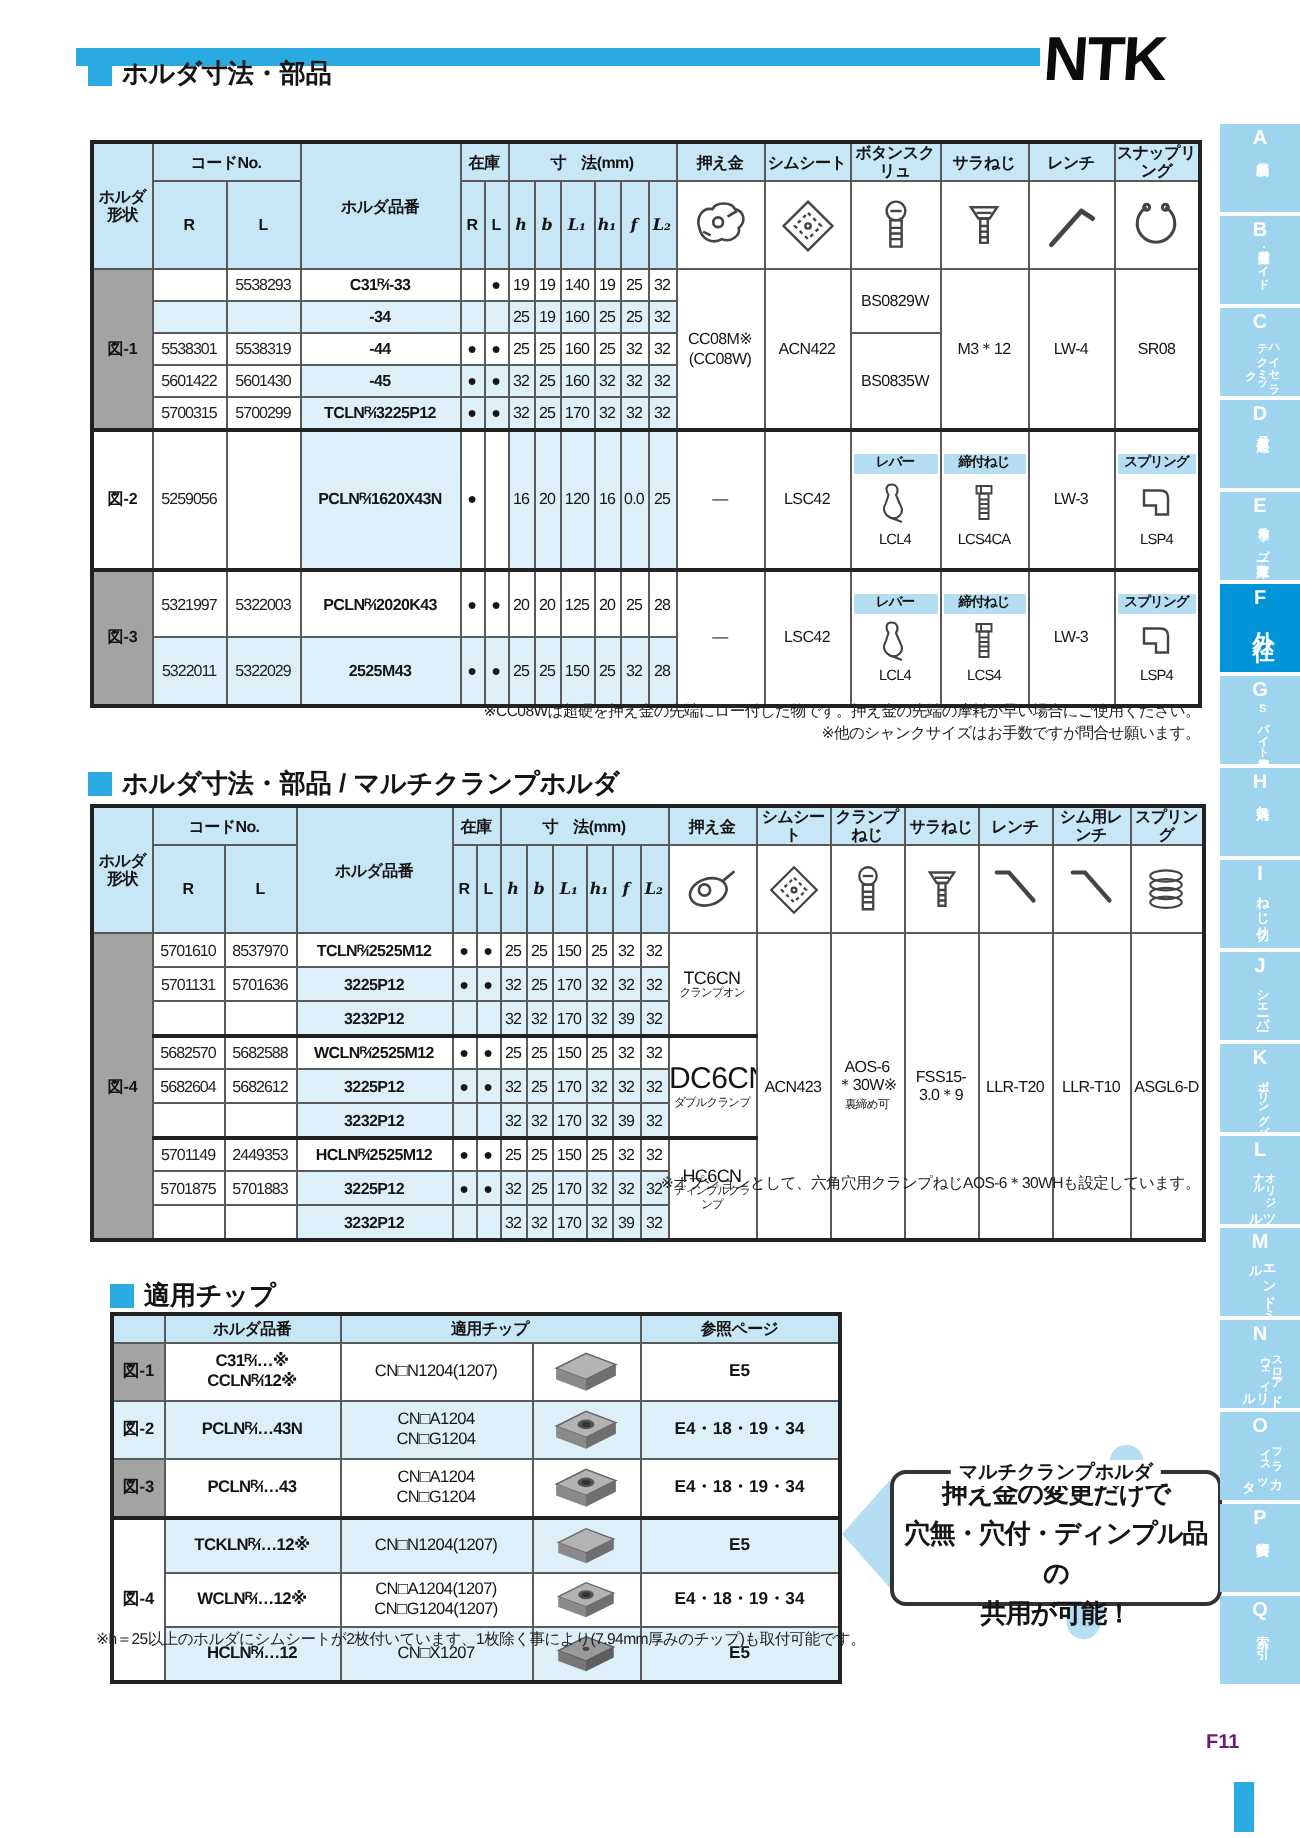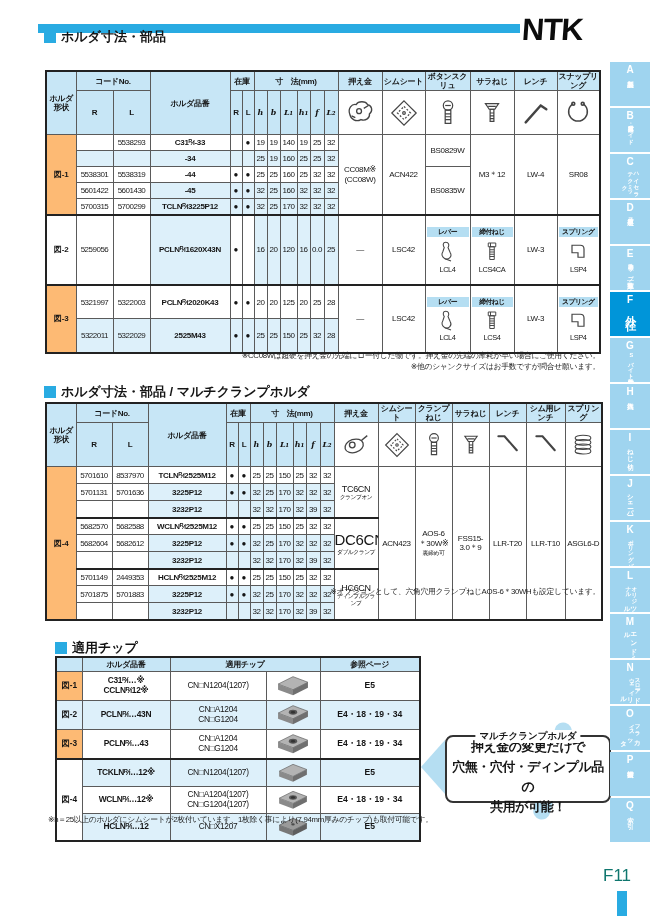--- a/index.html
+++ b/index.html
@@ -22,21 +22,21 @@
 .icell{background:#fff}
 .dimh{font-style:italic;font-family:"DejaVu Serif",serif;font-size:8px;font-weight:bold;background:#c7e6f6}
 .code{font-size:6.6px;letter-spacing:-0.5px;color:#222}
 .part{font-weight:bold;font-size:8.6px;letter-spacing:-0.3px;text-align:left;padding-left:3px;white-space:nowrap}
 .pr{text-align:right;padding-right:5px}
 .dot{font-size:7px}
 .dim{font-size:8px;letter-spacing:-0.4px}
 tr.alt td{background:#ddf0fa}
 tr.alt td.w{background:#fff}
 tr.hsep td{border-top:2px solid #222}
-.fig{font-weight:bold;font-size:8.5px;background:#fdba74}
+.fig{font-weight:bold;font-size:8.5px;background:#a3a3a3}
 .mini{background:#b5def2;font-size:6.8px;font-weight:bold;margin:1px;padding:1px 0;letter-spacing:-0.5px}
 .cname{font-size:7.4px;letter-spacing:-0.4px}
 .pname{font-size:7.6px;letter-spacing:-0.3px}
 .pname .sm{font-size:5.8px;display:block;letter-spacing:-0.5px}
 .note{position:absolute;font-size:7.8px;letter-spacing:-0.3px;color:#222;white-space:nowrap}
 .right{text-align:right}
 .t3 td{font-size:8.3px}
 .t3 .part{font-size:8.4px}
 .t3 .page{font-weight:bold;font-size:8.6px}
 .chipline{font-size:8.2px;letter-spacing:-0.3px}
@@ -47,21 +47,21 @@
 .tab .vtxt{flex:1;writing-mode:vertical-rl;text-orientation:upright;font-size:6.5px;font-weight:bold;line-height:1.05;margin-top:1px;display:flex}
 .tab .vtxt .sub{font-size:5.6px;letter-spacing:-0.5px;padding-left:1px}
 .tab.active .vtxt{font-size:11px;letter-spacing:5px}
 
 .band{left:544px;top:721px;width:17px;height:100px;background:#b5def2;border-radius:9px;transform:rotate(15deg)}
 .arrowhead{left:421px;top:740px;width:0;height:0;border-top:27px solid transparent;border-bottom:27px solid transparent;border-right:24px solid #b5def2}
 .callout{left:445px;top:735px;width:166px;height:68px;background:#fff;border:2px solid #333;border-radius:8px;text-align:center;font-weight:bold}
 .callout .ct{position:absolute;top:-7px;left:50%;transform:translateX(-50%);background:#fff;padding:0 4px;font-size:9.5px;white-space:nowrap}
 .callout .cl{font-size:13px;line-height:1.55;letter-spacing:-0.5px}
 .callout .cl:first-of-type{margin-top:9px}
-.pageno{left:603px;top:866px;font-size:17px;font-weight:normal;color:#0f766e}
+.pageno{left:603px;top:866px;font-size:10px;font-weight:bold;color:#701a75}
 .pagebar{left:617px;top:891px;width:10px;height:25px;background:#29abe2}
 svg.ci{display:block;margin:0 auto}
 </style>
 </head>
 <body>
 
 <svg width="0" height="0" style="position:absolute" aria-hidden="true">
   <defs>
     <g id="ic-oshae" fill="none" stroke="#444" stroke-width="1.4">
       <path d="M5,17 C3,11 7,6 12,7 C14,3 22,3 24,7 C29,8 30,14 26,17 C27,21 22,25 17,23 C12,26 6,23 5,17 Z"></path>

